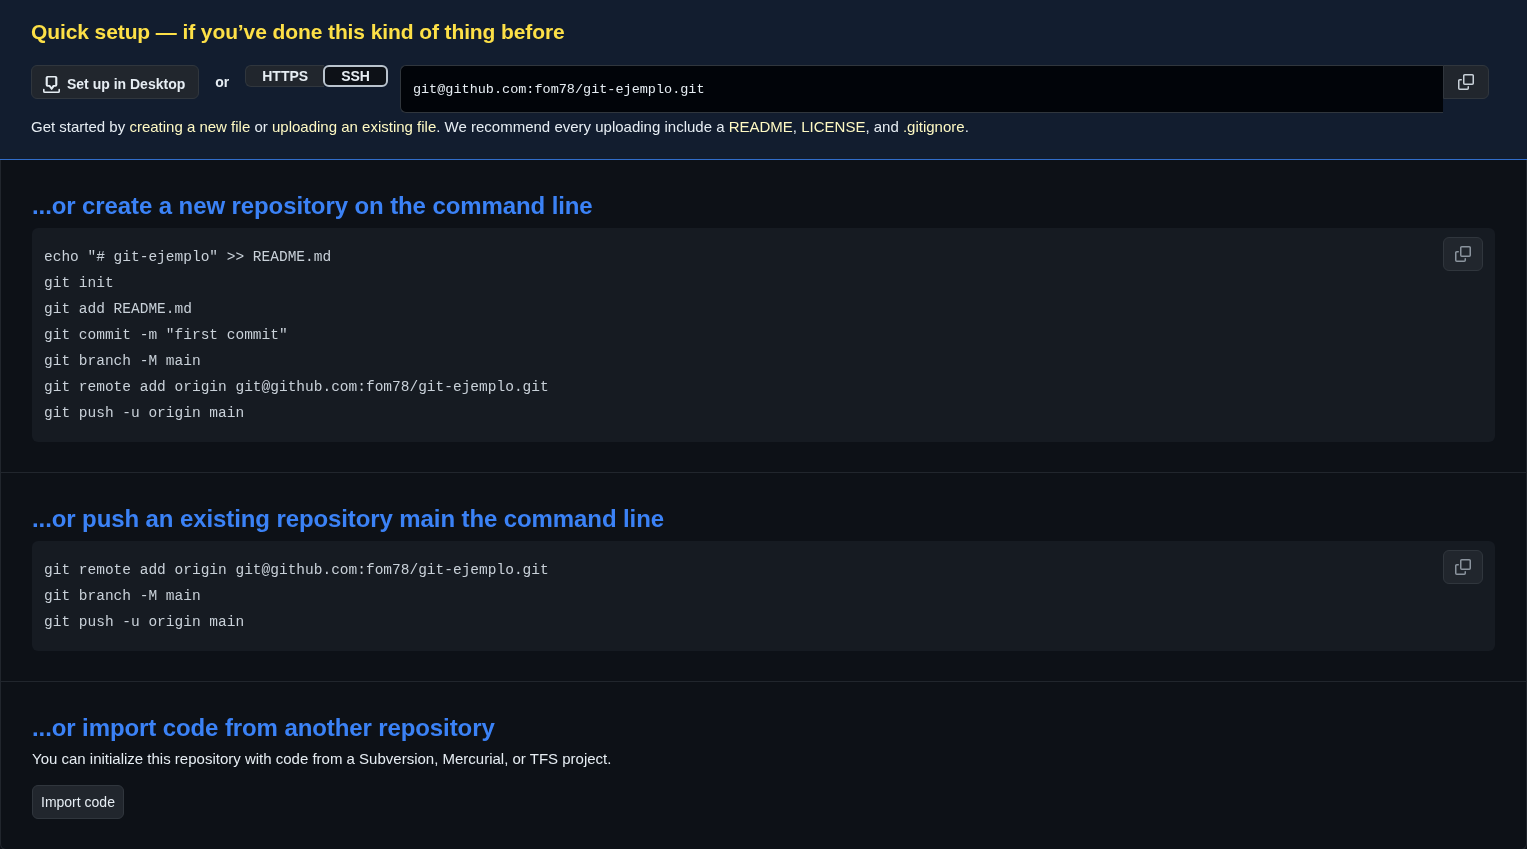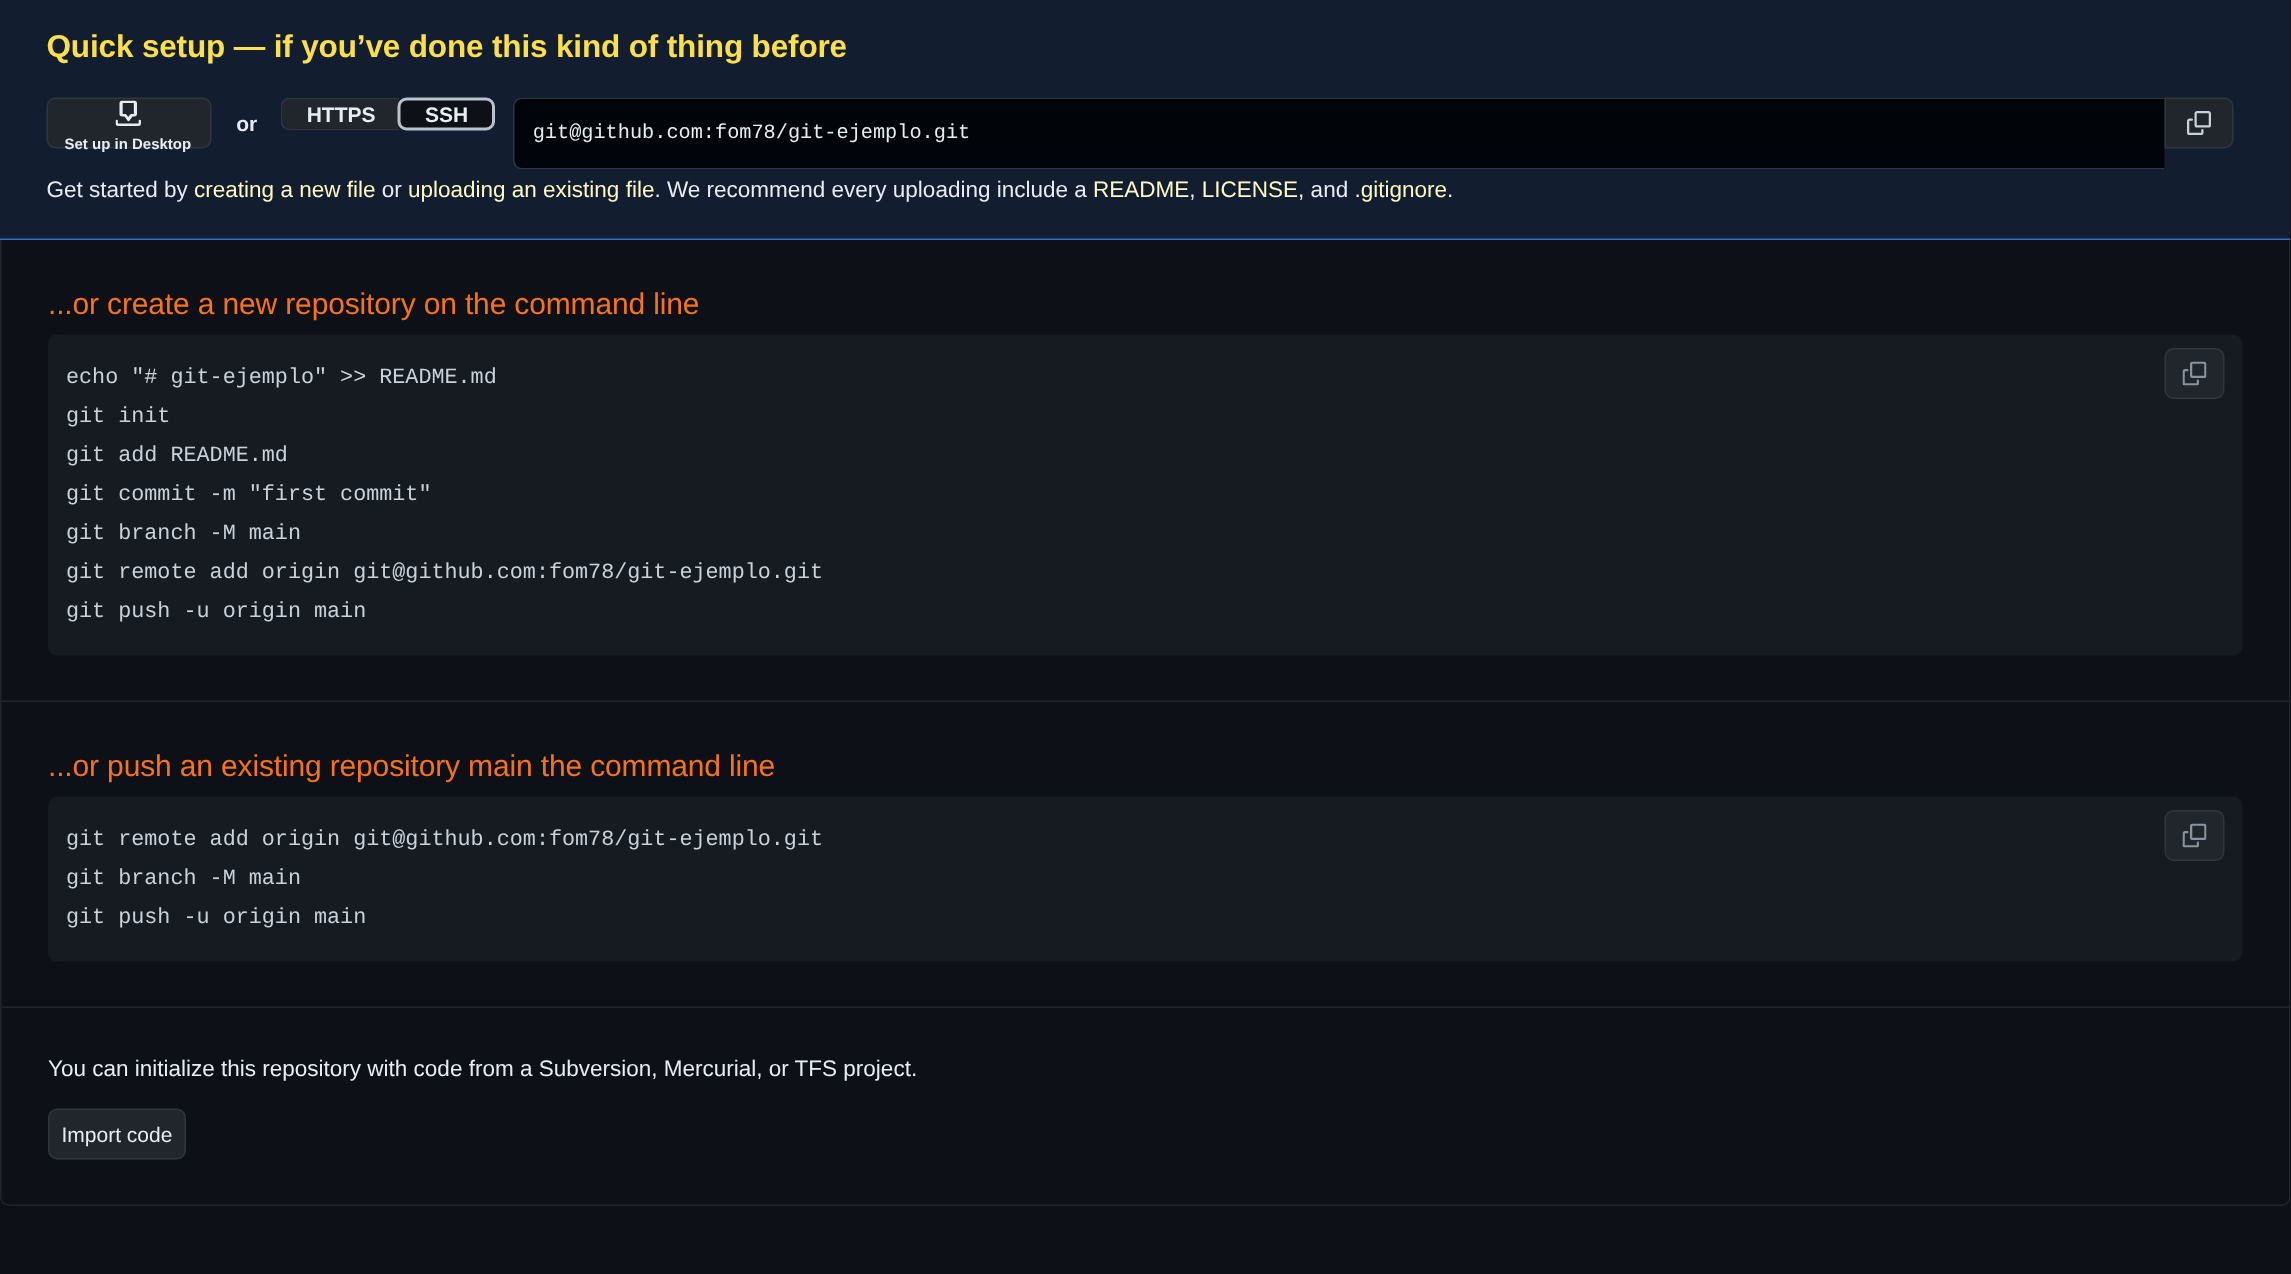--- a/index.html
+++ b/index.html
@@ -63,22 +63,21 @@
     align-items: center;
     justify-content: center;
     cursor: pointer;
     padding: 0 8px;
     white-space: nowrap;
   }
   .btn-desktop {
     gap: 7px;
     padding: 4px 13px 0 11px;
     font-weight: 600;
-    font-size: 10px;
-    flex-direction: column;
+    font-size: 14px;
   }
   .or-text {
     color: #e6edf3;
     font-size: 14px;
     font-weight: 600;
     margin: 0 16px;
   }
 
   .proto-group {
     display: flex;
@@ -179,23 +178,23 @@
     padding: 0 0 0 0;
     box-sizing: border-box;
   }
   .section + .section {
     border-top: 1px solid #21262d;
   }
   .sec-inner {
     padding: 32px 31px 30px 31px;
   }
   .sec-title {
-    font-size: 20px;
-    font-weight: normal;
-    color: #f97316;
+    font-size: 24px;
+    font-weight: bold;
+    color: #3b82f6;
     letter-spacing: -0.1px;
     margin: 0 0 8px 0;
   }
   .sec-desc {
     font-size: 15px;
     color: #e6edf3;
     margin: 0 0 14px 0;
   }
 
   .code-block {
@@ -318,19 +317,20 @@
                 <path d="M5 1.75C5 .784 5.784 0 6.75 0h7.5C15.216 0 16 .784 16 1.75v7.5A1.75 1.75 0 0 1 14.25 11h-7.5A1.75 1.75 0 0 1 5 9.25Zm1.75-.25a.25.25 0 0 0-.25.25v7.5c0 .138.112.25.25.25h7.5a.25.25 0 0 0 .25-.25v-7.5a.25.25 0 0 0-.25-.25Z"></path>
               </svg>
             </span>
           </button>
         </div>
       </div>
     </div>
 
     <div class="section">
       <div class="sec-inner">
+        <h3 class="sec-title">...or import code from another repository</h3>
         <p class="sec-desc">You can initialize this repository with code from a Subversion, Mercurial, or TFS project.</p>
         <button class="btn import-btn">Import code</button>
       </div>
     </div>
 
   </div>
 </div>
 
 </body></html>

